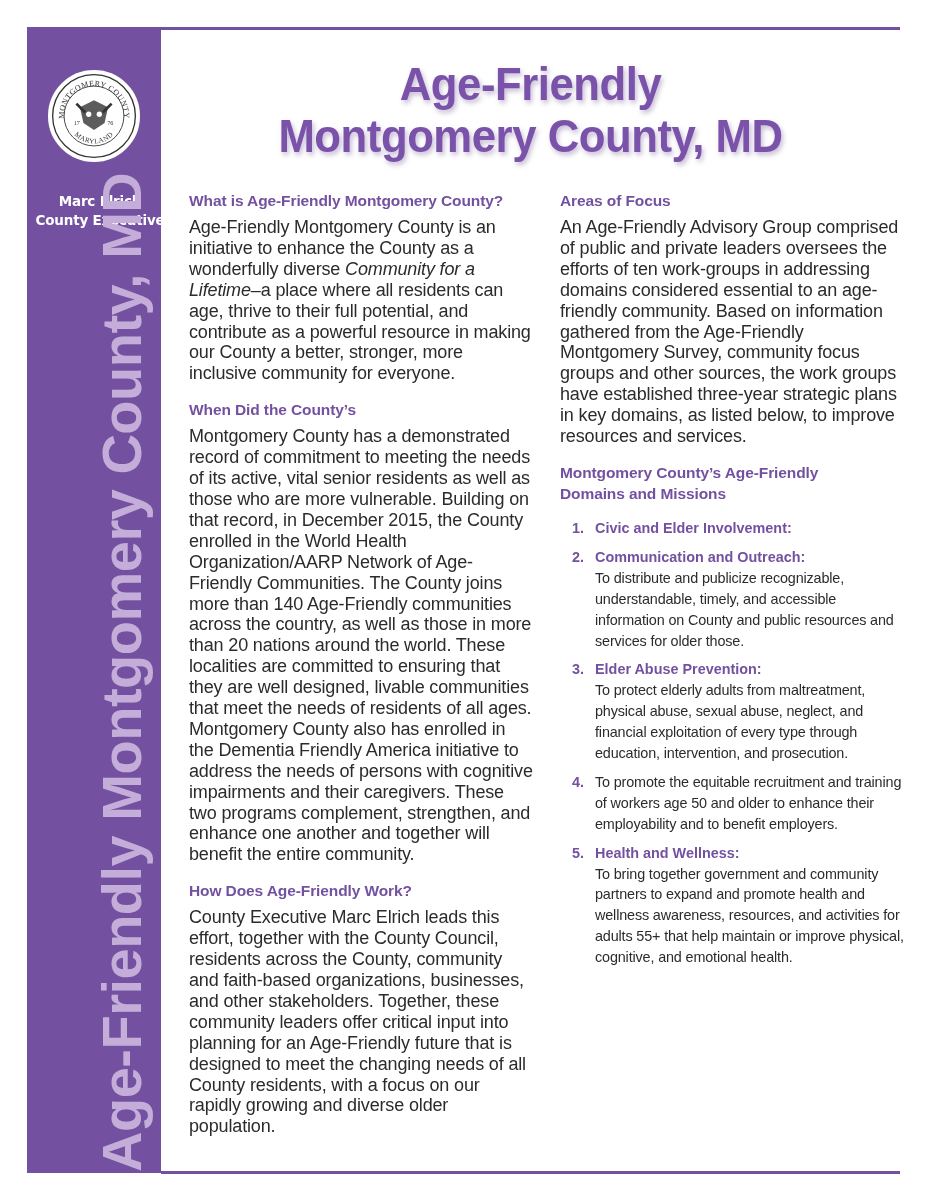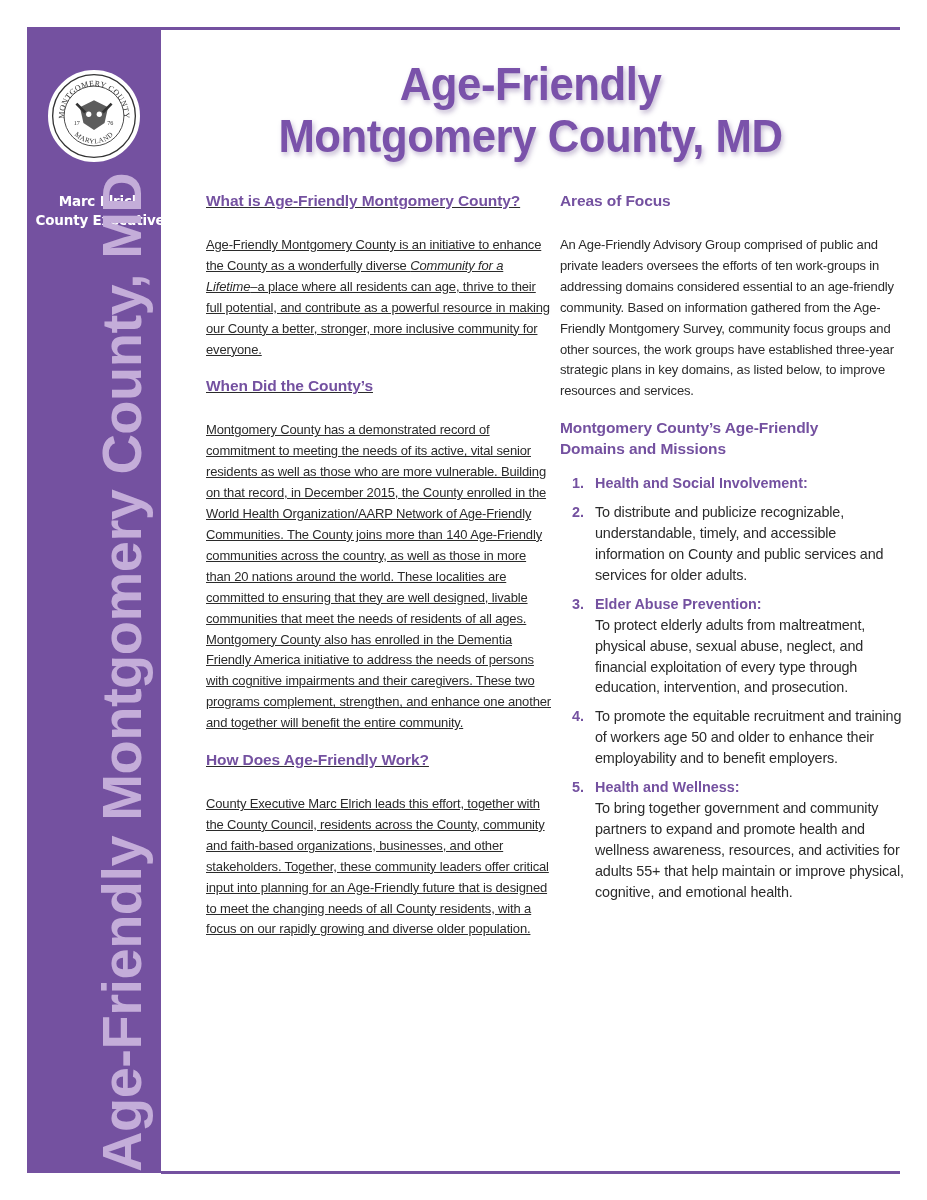--- a/index.html
+++ b/index.html
@@ -40,29 +40,29 @@
 
     .main-title {
       position: absolute; left: 161px; top: 58px; width: 739px; text-align: center;
       color: #7a52aa; font-family: "Liberation Sans", sans-serif; font-weight: bold;
       font-size: 47px; line-height: 52px; letter-spacing: -0.5px;
       text-shadow: 2px 3px 5px rgba(90, 60, 130, 0.35);
       transform: scaleX(0.93);
     }
 
     .col { position: absolute; top: 190px; width: 345px; }
-    .col-left { left: 206px; text-decoration: underline; }
+    .col-left { left: 189px; }
     .col-right { left: 560px; }
 
     .heading {
       color: #7451a0; font-weight: bold; font-size: 15.5px; line-height: 21px;
       letter-spacing: -0.1px;
     }
     .para {
-      color: #2b2b2b; font-size: 13px; line-height: 20.9px; margin-top: 24px;
+      color: #2b2b2b; font-size: 18px; line-height: 20.9px; margin-top: 6px;
       letter-spacing: -0.15px;
     }
     .para em { font-style: italic; }
     .gap { height: 15px; }
 
     .domain-list { list-style: none; margin-top: 14px; }
     .domain-item { display: flex; margin-bottom: 8px; }
     .domain-num {
       width: 35px; flex: 0 0 35px; text-align: right; padding-right: 11px;
       color: #7451a0; font-weight: bold; font-size: 14.4px; line-height: 20.9px;
@@ -142,27 +142,28 @@
   <div class="gap"></div>
   <section>
     <div class="heading">
       <div>Montgomery County’s Age-Friendly</div>
       <div>Domains and Missions</div>
     </div>
     <ol class="domain-list">
       <li class="domain-item">
         <span class="domain-num">1.</span>
         <div class="domain-body">
-          <div class="domain-name">Health and Social Involvement:</div>
+          <div class="domain-name">Civic and Elder Involvement:</div>
         </div>
       </li>
       <li class="domain-item">
         <span class="domain-num">2.</span>
         <div class="domain-body">
-          <div class="domain-mission">To distribute and publicize recognizable, understandable, timely, and accessible information on County and public services and services for older adults.</div>
+          <div class="domain-name">Communication and Outreach:</div>
+          <div class="domain-mission">To distribute and publicize recognizable, understandable, timely, and accessible information on County and public resources and services for older those.</div>
         </div>
       </li>
       <li class="domain-item">
         <span class="domain-num">3.</span>
         <div class="domain-body">
           <div class="domain-name">Elder Abuse Prevention:</div>
           <div class="domain-mission">To protect elderly adults from maltreatment, physical abuse, sexual abuse, neglect, and financial exploitation of every type through education, intervention, and prosecution.</div>
         </div>
       </li>
       <li class="domain-item">

